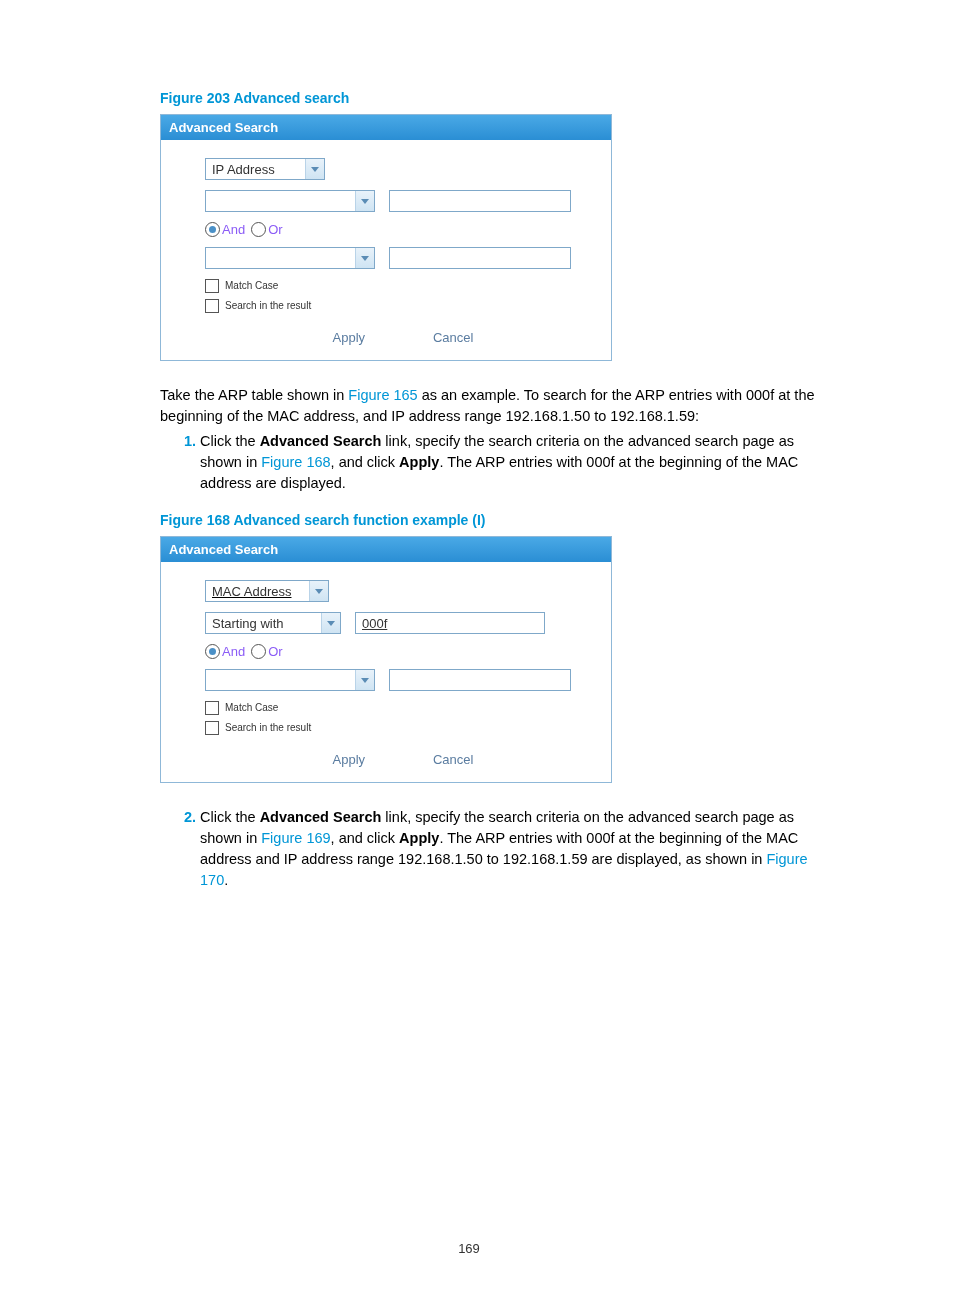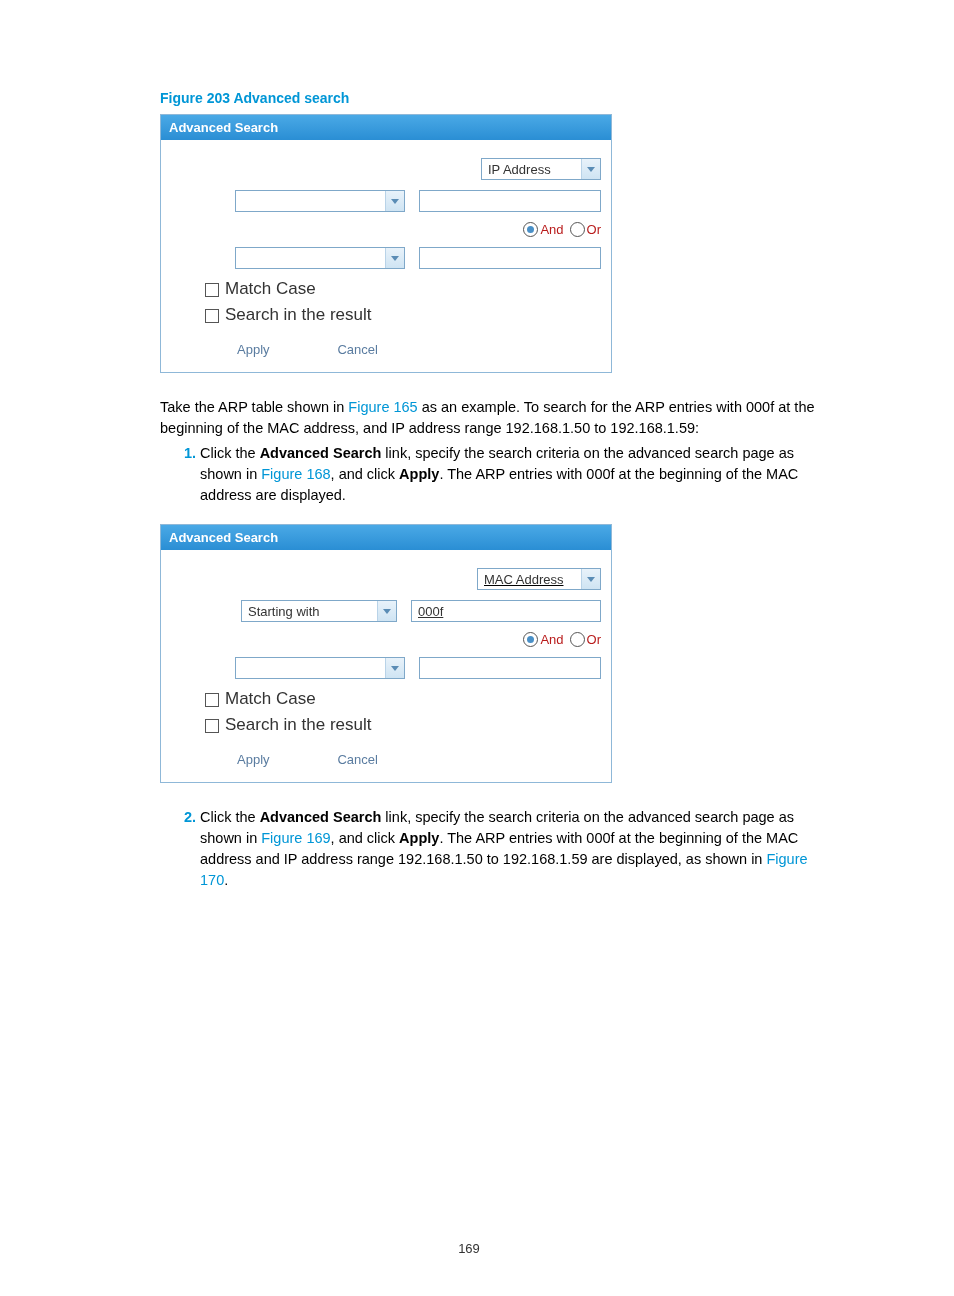--- a/index.html
+++ b/index.html
@@ -36,21 +36,20 @@
     font-size: 13px;
     padding: 5px 8px;
   }
   .panel-body {
     padding: 18px 10px 12px 44px;
   }
   .row {
     display: flex;
     align-items: center;
     margin-bottom: 10px;
-    justify-content: flex-end;
   }
   .dropdown {
     border: 1px solid #7fa8c9;
     height: 22px;
     background: #fff;
     display: flex;
     align-items: center;
     justify-content: space-between;
     box-sizing: border-box;
   }
@@ -79,21 +78,21 @@
     border: 1px solid #7fa8c9;
     height: 22px;
     background: #fff;
     box-sizing: border-box;
     padding-left: 6px;
     font-size: 13px;
     color: #333;
     display: flex;
     align-items: center;
   }
-  .radio-row { font-size: 13px; color: #b91c1c; }
+  .radio-row { font-size: 13px; color: #8b5cf6; }
   .radio {
     width: 13px; height: 13px;
     border: 1px solid #555;
     border-radius: 50%;
     display: inline-flex;
     align-items: center;
     justify-content: center;
     vertical-align: middle;
     margin-right: 2px;
   }
@@ -104,22 +103,23 @@
     background: #4a90c7;
   }
   .chk {
     width: 12px; height: 12px;
     border: 1px solid #555;
     display: inline-block;
     vertical-align: middle;
     margin-right: 6px;
     background: #fff;
   }
-  .chk-row { font-size: 17px; color: #333; margin-bottom: 6px; }
+  .chk-row { font-size: 10px; color: #333; margin-bottom: 6px; }
   .btn-row {
+    text-align: center;
     padding-top: 8px;
   }
   .btn {
     display: inline-block;
     color: #5a7ca0;
     font-size: 13px;
     padding: 3px 18px;
     margin: 0 14px;
     cursor: default;
   }
@@ -218,36 +218,37 @@
   <div class="body-text">
     <span>Take the ARP table shown in </span><span class="link">Figure 165</span><span> as an example. To search for the ARP entries with 000f at the beginning of the MAC address, and IP address range 192.168.1.50 to 192.168.1.59:</span>
   </div>
 
   <ol class="steps" start="1">
     <li>
       <span>Click the </span><span class="bold">Advanced Search</span><span> link, specify the search criteria on the advanced search page as shown in </span><span class="link">Figure 168</span><span>, and click </span><span class="bold">Apply</span><span>. The ARP entries with 000f at the beginning of the MAC address are displayed.</span>
     </li>
   </ol>
 
+  <div class="fig-caption">Figure 168 Advanced search function example (I)</div>
 
   <div class="panel">
     <div class="panel-header">Advanced Search</div>
     <div class="panel-body">
 
       <div class="row">
         <div class="dropdown" style="width:124px;text-decoration:underline;">
           <span class="dd-text">MAC Address</span>
           <span class="dd-btn">
               <span class="chev-down"></span>
             </span>
         </div>
       </div>
 
       <div class="row">
-        <div class="dropdown" style="width:156px;">
+        <div class="dropdown" style="width:136px;">
           <span class="dd-text">Starting with</span>
           <span class="dd-btn">
               <span class="chev-down"></span>
             </span>
         </div>
         <div style="width:14px;"></div>
         <div class="textbox" style="width:190px;text-decoration:underline;">000f</div>
       </div>
 
       <div class="row radio-row">

